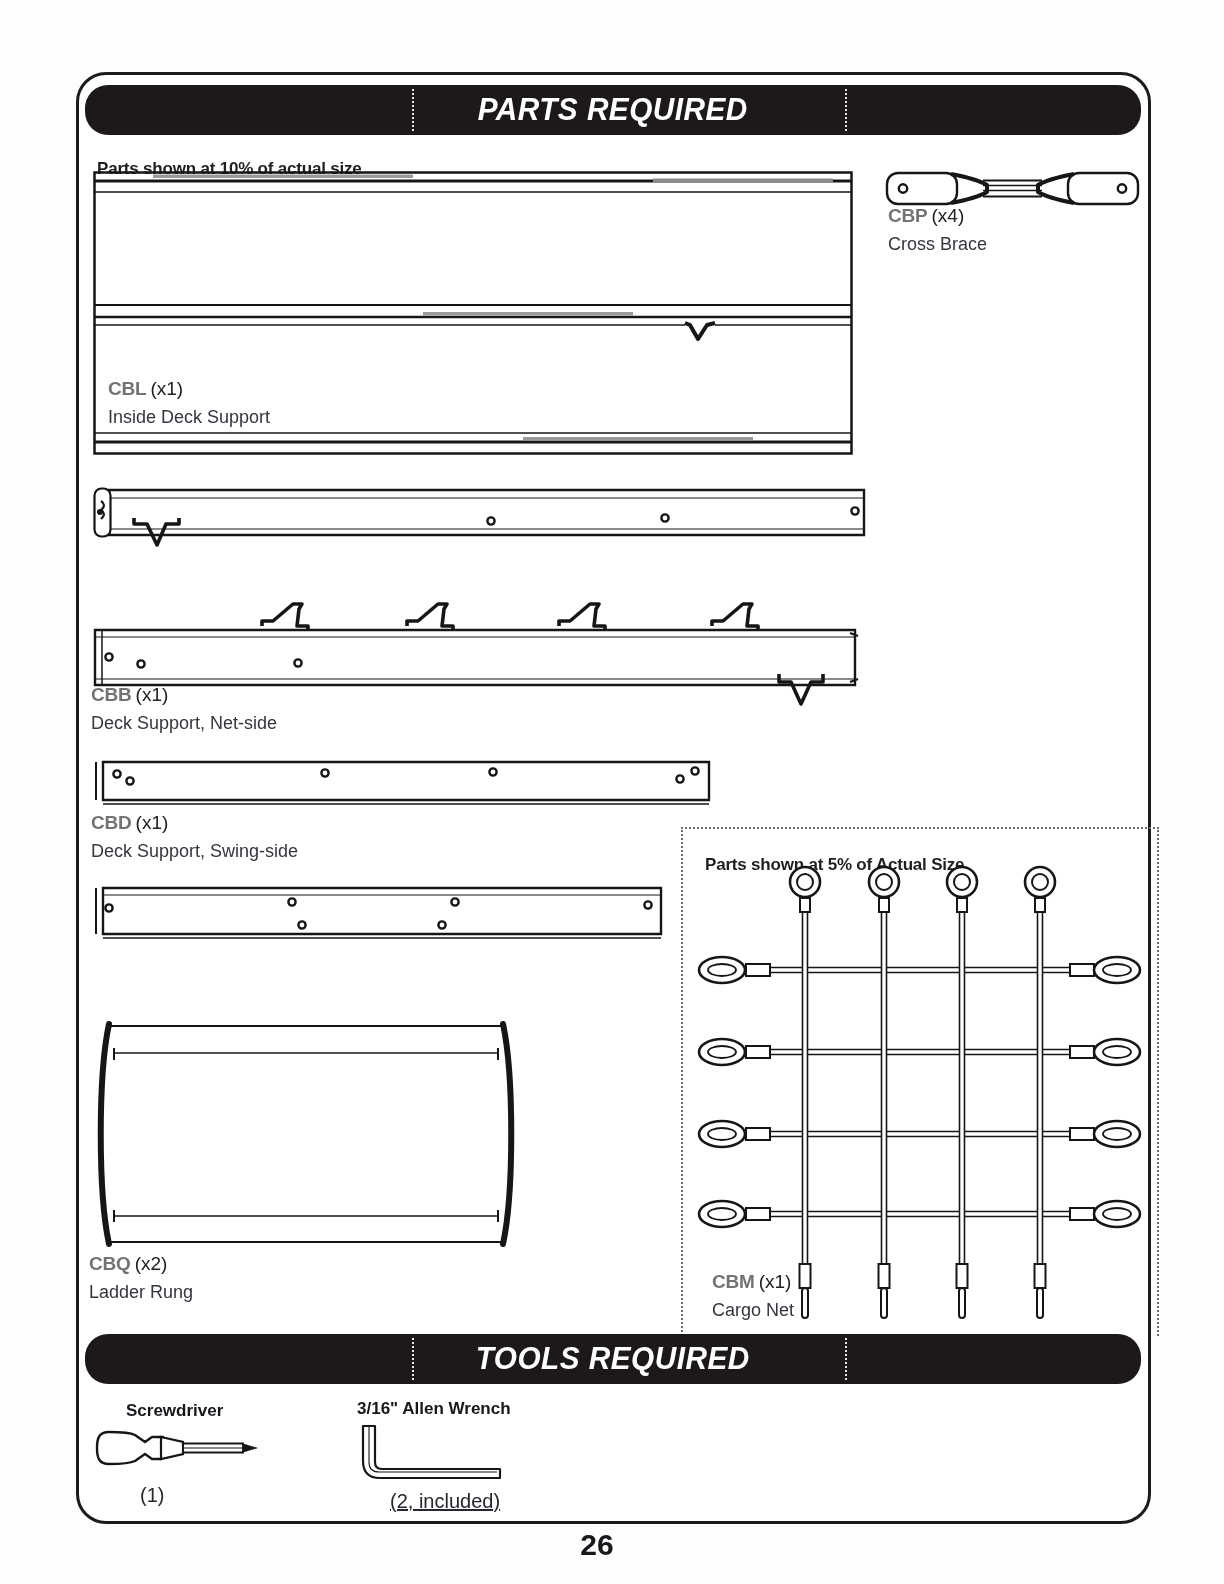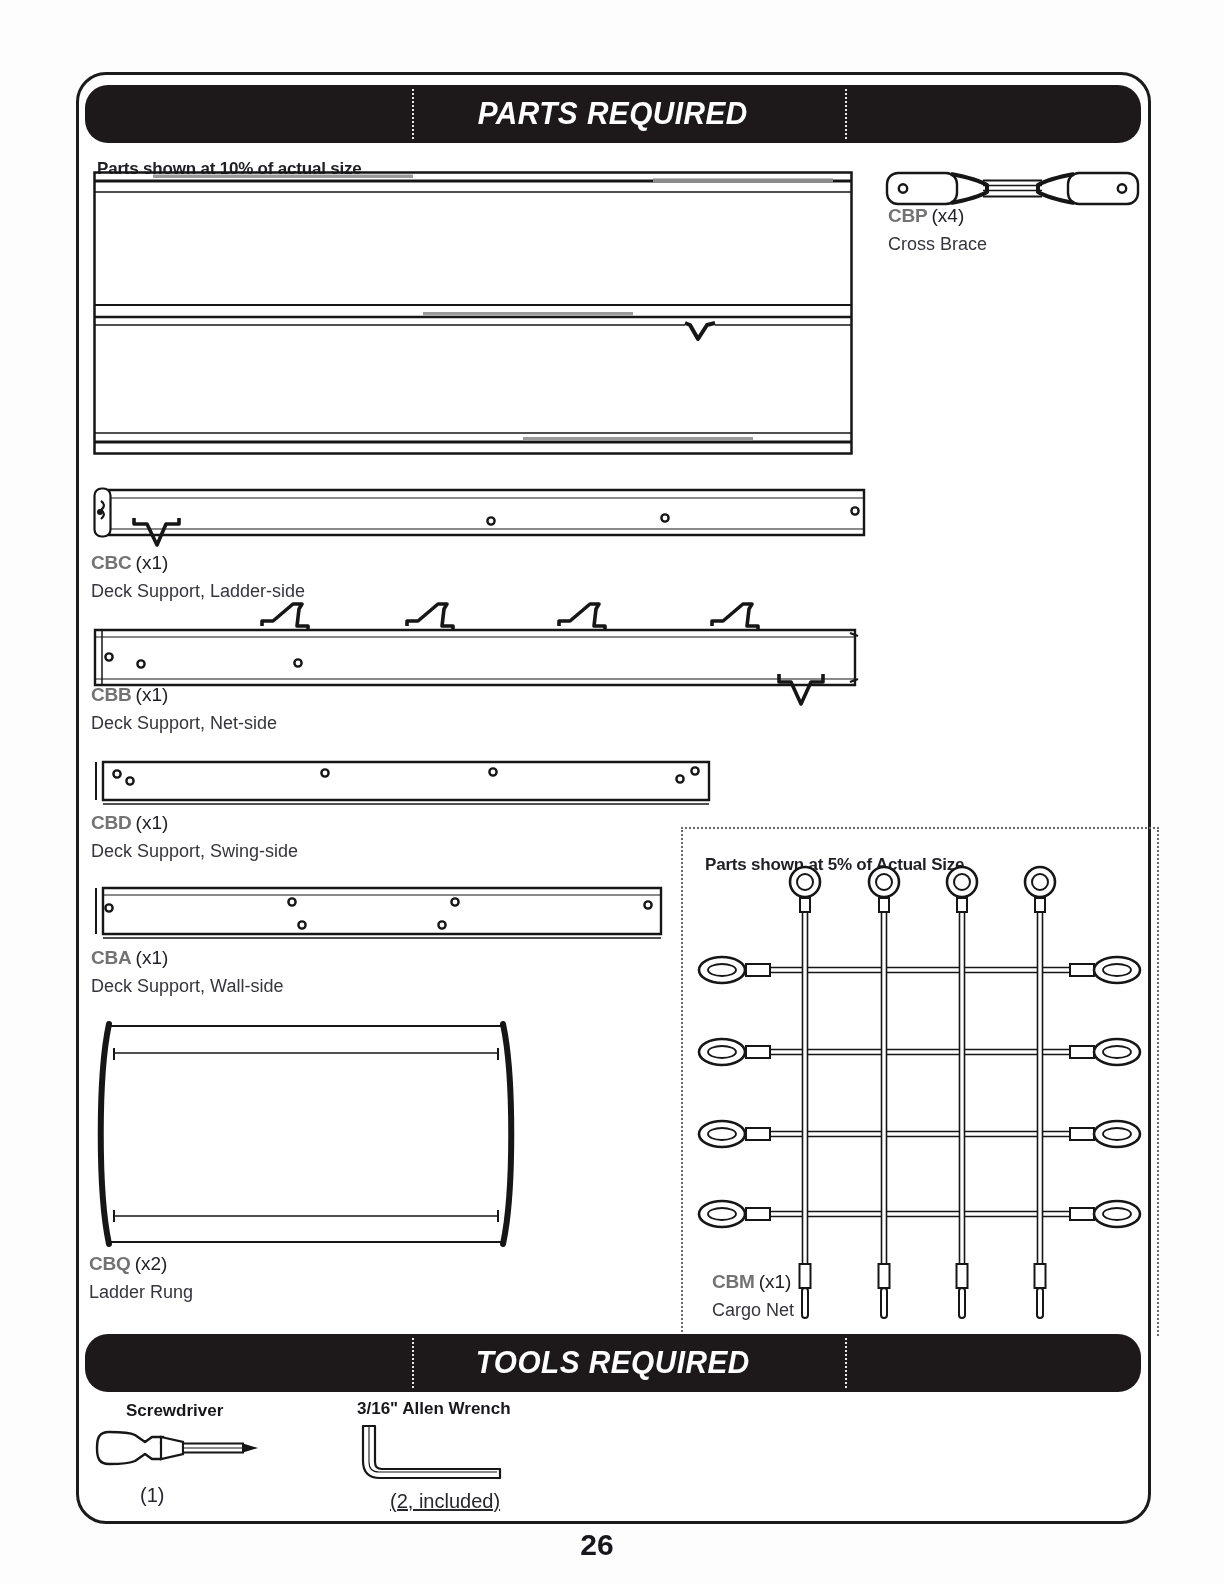--- a/index.html
+++ b/index.html
@@ -1,21 +1,21 @@
 <!DOCTYPE html>
 <html><head>
 <meta charset="utf-8">
 <style>
   html,body{margin:0;padding:0;background:#fff;}
   .page{position:relative;width:1224px;height:1584px;background:#fdfdfd;
         font-family:"Liberation Sans",sans-serif;color:#222;overflow:hidden;}
   .sheet{position:absolute;left:76px;top:72px;width:1069px;height:1446px;
          border:3px solid #1b1b1b;border-radius:30px;background:#fff;}
   .abs{position:absolute;}
-  .barhdr{position:absolute;left:85px;width:1056px;height:58px;background:#1d191a;
+  .barhdr{position:absolute;left:85px;width:1056px;height:50px;background:#1d191a;
           border-radius:23px;display:flex;align-items:center;justify-content:center;}
   .barhdr .ttl{color:#fff;font-style:italic;font-weight:bold;font-size:31px;
                letter-spacing:.5px;transform:scaleX(.96);white-space:nowrap;}
   .bardot{position:absolute;top:4px;bottom:4px;width:0;
           border-left:2px dotted rgba(255,255,255,.9);}
   .note{position:absolute;font-size:17px;font-weight:bold;color:#1f1f24;
         letter-spacing:-.2px;white-space:nowrap;margin-top:16px;}
   .plabel{position:absolute;white-space:nowrap;line-height:1.25;}
   .pcode{font-size:19px;color:#202026;}
   .pcode b{font-weight:bold;letter-spacing:-.2px;color:#737373;}
@@ -54,20 +54,24 @@
     <line x1="2" y1="134" x2="758" y2="134" stroke="#161616" stroke-width="2"></line>
     <line x1="2" y1="146" x2="758" y2="146" stroke="#161616" stroke-width="2.5"></line>
     <line x1="2" y1="154" x2="592" y2="154" stroke="#161616" stroke-width="1.5"></line>
     <line x1="622" y1="154" x2="758" y2="154" stroke="#161616" stroke-width="1.5"></line>
     <rect x="330" y="141" width="210" height="3.5" fill="#9a9a9a"></rect>
     <path d="M592,152 l5,2 l8,14 l9,-14 l8,-2" fill="none" stroke="#161616" stroke-width="4" stroke-linejoin="round"></path>
     <line x1="2" y1="262" x2="758" y2="262" stroke="#161616" stroke-width="1.5"></line>
     <line x1="2" y1="271" x2="758" y2="271" stroke="#161616" stroke-width="3"></line>
     <rect x="430" y="266" width="230" height="3.5" fill="#9a9a9a"></rect>
   </svg>
+  <div class="plabel" style="left:108px;top:377px;">
+    <div class="pcode"><b>CBL</b><span>(x1)</span></div>
+    <div class="pdesc">Inside Deck Support</div>
+  </div>
 
   <svg class="abs" style="left:885px;top:168px;" width="255" height="42" viewBox="0 0 255 42">
     <rect x="2" y="5" width="70" height="31" rx="11" fill="#fff" stroke="#161616" stroke-width="2.4"></rect>
     <rect x="183" y="5" width="70" height="31" rx="11" fill="#fff" stroke="#161616" stroke-width="2.4"></rect>
     <circle cx="18" cy="20.5" r="4.2" fill="#fff" stroke="#161616" stroke-width="2.4"></circle>
     <circle cx="237" cy="20.5" r="4.2" fill="#fff" stroke="#161616" stroke-width="2.4"></circle>
     <line x1="98" y1="12.5" x2="157" y2="12.5" stroke="#161616" stroke-width="2"></line>
     <line x1="98" y1="17.5" x2="157" y2="17.5" stroke="#161616" stroke-width="1.3"></line>
     <line x1="98" y1="22.5" x2="157" y2="22.5" stroke="#161616" stroke-width="1.3"></line>
     <line x1="98" y1="28.5" x2="157" y2="28.5" stroke="#161616" stroke-width="2"></line>
@@ -84,24 +88,20 @@
     <line x1="16" y1="11" x2="771" y2="11" stroke="#161616" stroke-width="1.2"></line>
     <line x1="16" y1="42" x2="771" y2="42" stroke="#161616" stroke-width="1.2"></line>
     <rect x="1.5" y="1.5" width="16" height="48" rx="7" fill="#fff" stroke="#161616" stroke-width="2.2"></rect>
     <path d="M8,14 q6,4 0,9 q6,4 0,9" fill="none" stroke="#161616" stroke-width="2.2"></path>
     <circle cx="7" cy="25" r="3" fill="#161616"></circle>
     <path d="M41,31 v6 h13 l10,21 l9,-21 h13 v-6" fill="none" stroke="#161616" stroke-width="3.6" stroke-linejoin="round"></path>
     <circle cx="398" cy="34" r="3.6" fill="#fff" stroke="#161616" stroke-width="2.4"></circle>
     <circle cx="572" cy="31" r="3.6" fill="#fff" stroke="#161616" stroke-width="2.4"></circle>
     <circle cx="762" cy="24" r="3.6" fill="#fff" stroke="#161616" stroke-width="2.4"></circle>
   </svg>
-  <div class="plabel" style="left:91px;top:551px;">
-    <div class="pcode"><b>CBC</b><span>(x1)</span></div>
-    <div class="pdesc">Deck Support, Ladder-side</div>
-  </div>
 
   <svg class="abs" style="left:93px;top:600px;" width="773" height="110" viewBox="0 0 773 110">
     <rect x="2" y="30" width="760" height="55" fill="#fff" stroke="#161616" stroke-width="2.4"></rect>
     <line x1="9" y1="30" x2="9" y2="85" stroke="#161616" stroke-width="1.5"></line>
     <line x1="2" y1="37" x2="762" y2="37" stroke="#161616" stroke-width="1.2"></line>
     <line x1="2" y1="79" x2="762" y2="79" stroke="#161616" stroke-width="1.2"></line>
     <g fill="none" stroke="#161616" stroke-width="3.6" stroke-linejoin="round">
       <path d="M169,26 v-5 h11 L200,4 h9 l-3,5 L204,26 h11 v5"></path>
       <path d="M314,26 v-5 h11 L345,4 h9 l-3,5 L349,26 h11 v5"></path>
       <path d="M466,26 v-5 h11 L497,4 h9 l-3,5 L501,26 h11 v5"></path>
@@ -144,24 +144,20 @@
     <line x1="10" y1="52" x2="568" y2="52" stroke="#161616" stroke-width="1.6"></line>
     <g fill="#fff" stroke="#161616" stroke-width="2.4">
       <circle cx="16" cy="22" r="3.6"></circle>
       <circle cx="199" cy="16" r="3.6"></circle>
         <circle cx="209" cy="39" r="3.6"></circle>
       <circle cx="362" cy="16" r="3.6"></circle>
         <circle cx="349" cy="39" r="3.6"></circle>
       <circle cx="555" cy="19" r="3.6"></circle>
     </g>
   </svg>
-  <div class="plabel" style="left:91px;top:946px;">
-    <div class="pcode"><b>CBA</b><span>(x1)</span></div>
-    <div class="pdesc">Deck Support, Wall-side</div>
-  </div>
 
   <svg class="abs" style="left:95px;top:1020px;" width="422" height="228" viewBox="0 0 422 228">
     <line x1="14" y1="6" x2="408" y2="6" stroke="#161616" stroke-width="2.2"></line>
     <line x1="14" y1="222" x2="408" y2="222" stroke="#161616" stroke-width="2.2"></line>
     <line x1="18" y1="33" x2="404" y2="33" stroke="#161616" stroke-width="1.5"></line>
     <line x1="18" y1="196" x2="404" y2="196" stroke="#161616" stroke-width="1.5"></line>
     <path d="M14,4 C3,55 3,173 14,224" fill="none" stroke="#161616" stroke-width="6" stroke-linecap="round"></path>
     <path d="M408,4 C419,55 419,173 408,224" fill="none" stroke="#161616" stroke-width="6" stroke-linecap="round"></path>
     <line x1="19" y1="28" x2="19" y2="40" stroke="#161616" stroke-width="2"></line>
     <line x1="403" y1="28" x2="403" y2="40" stroke="#161616" stroke-width="2"></line>

